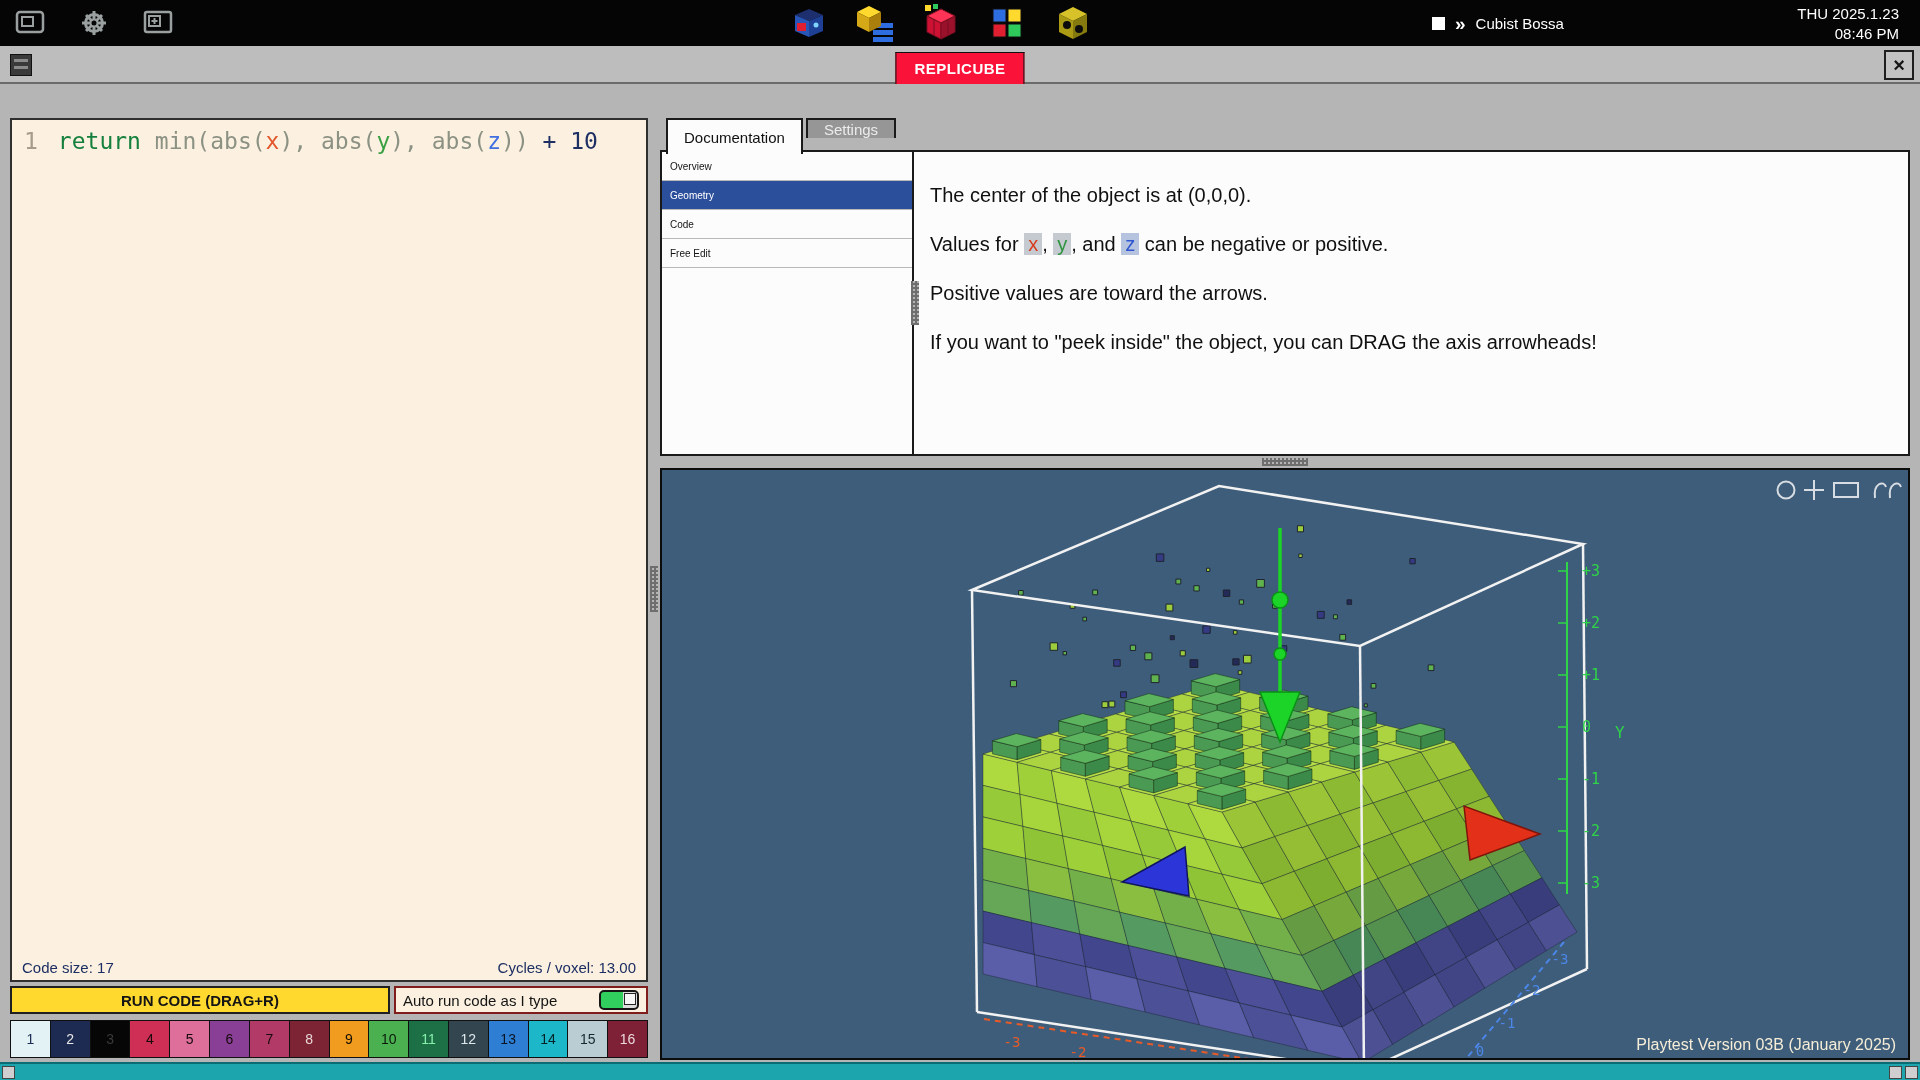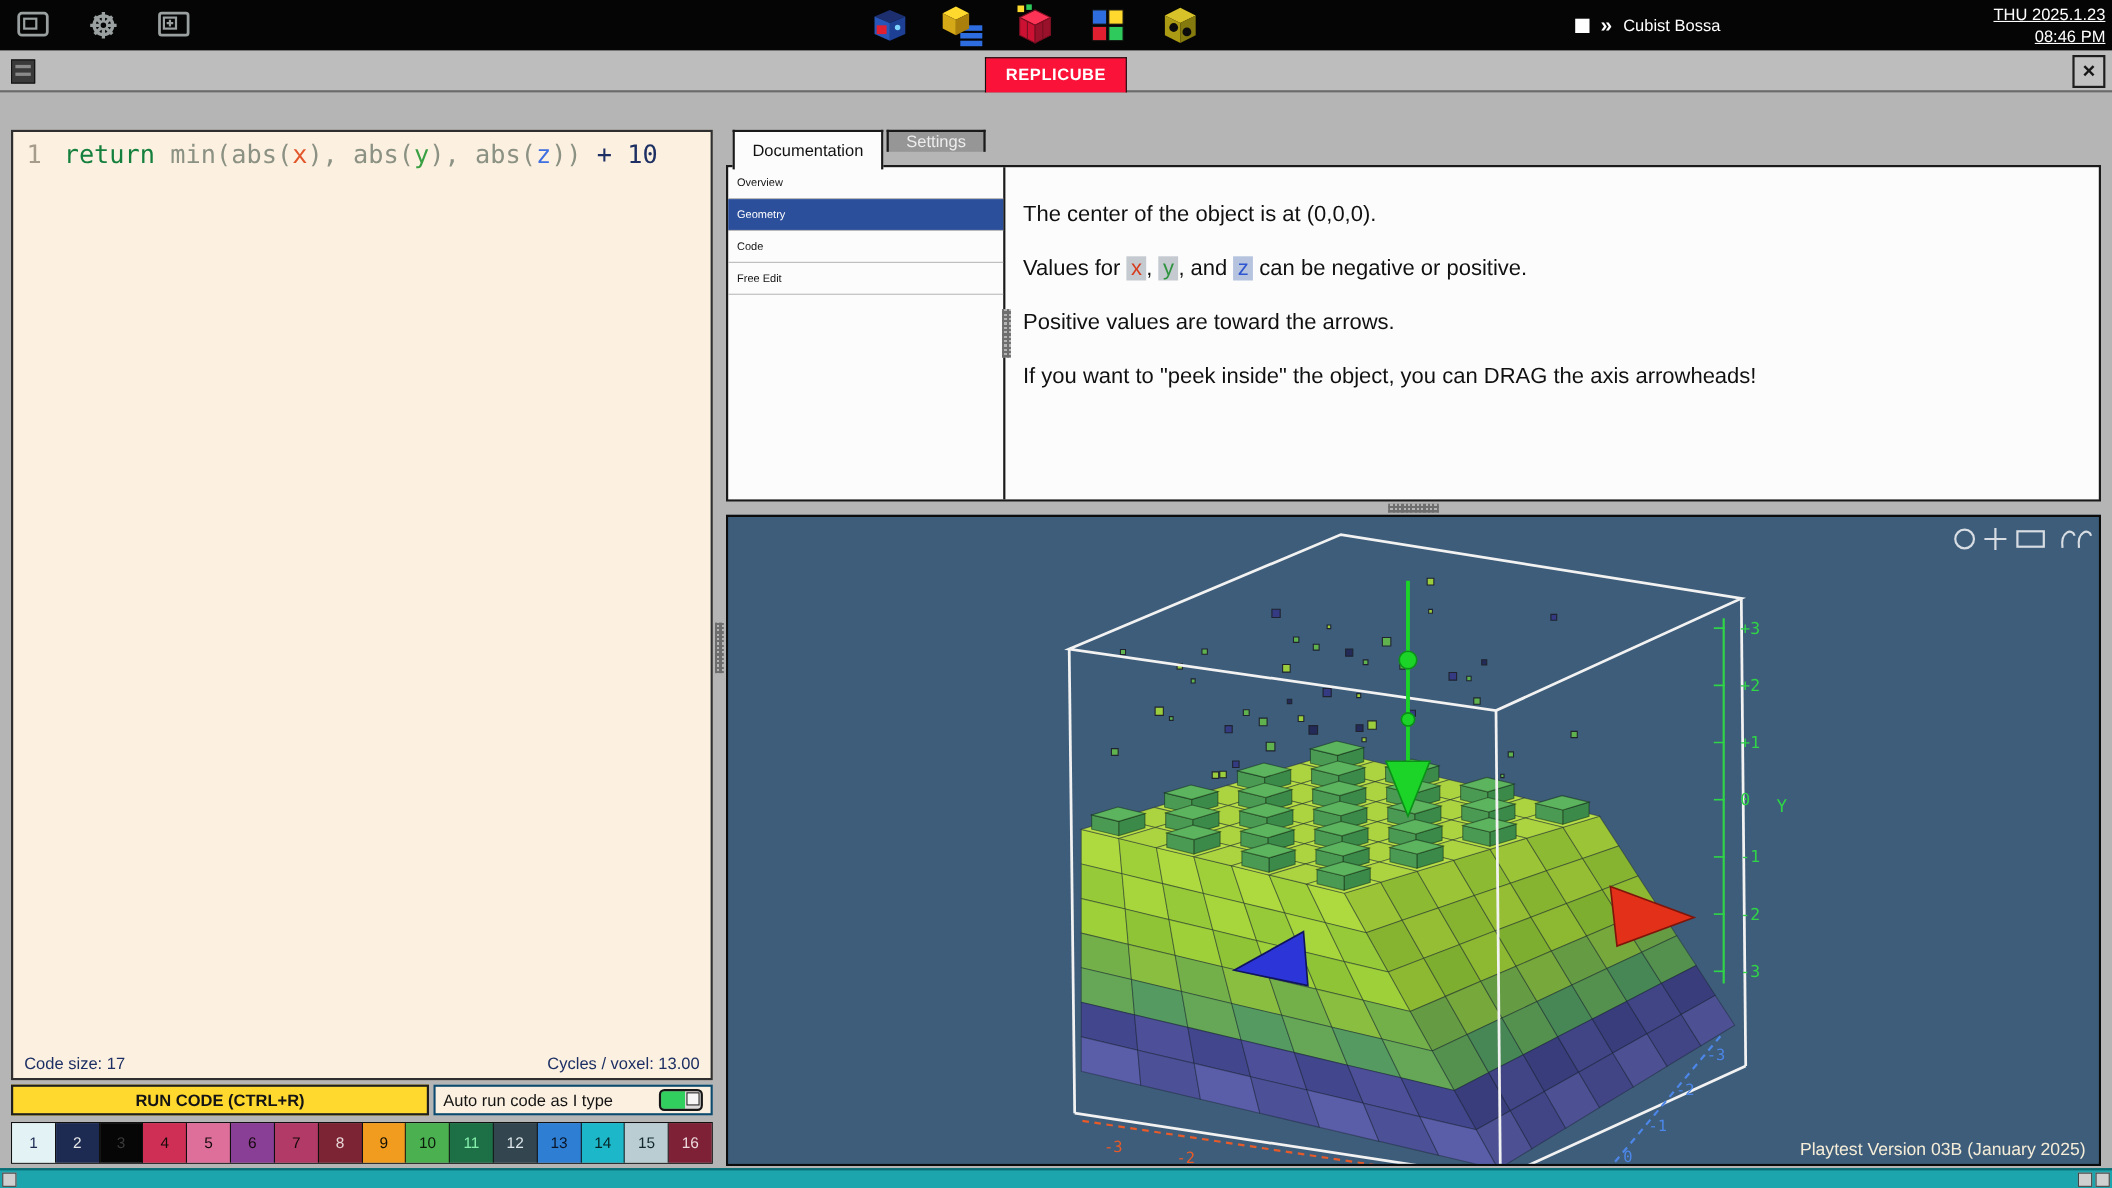--- a/index.html
+++ b/index.html
@@ -8,21 +8,21 @@
   
   #topbar{position:absolute;left:0;top:0;width:1920px;height:46px;background:#050505;}
   .tb-left{position:absolute;left:12px;top:5px;display:flex;gap:28px;}
   .tb-icon{width:36px;height:36px;display:flex;align-items:center;justify-content:center;}
   .tb-center{position:absolute;left:788px;top:2px;display:flex;gap:24px;align-items:center;}
   .app-icon{width:42px;height:42px;display:flex;align-items:center;justify-content:center;}
   .tb-music{position:absolute;left:1432px;top:0;height:46px;display:flex;align-items:center;gap:10px;color:#fff;}
   .stop-sq{width:13px;height:13px;background:#fff;display:inline-block;}
   .skip{font-size:19px;font-weight:bold;color:#fff;line-height:1;}
   .now-playing{font-size:15px;color:#fff;}
-  .tb-clock{position:absolute;right:6px;top:4px;text-align:right;color:#fff;font-size:15px;line-height:1.3;text-decoration:underline;}
+  .tb-clock{position:absolute;right:21px;top:4px;text-align:right;color:#fff;font-size:15px;line-height:1.3;}
   
   #window{position:absolute;left:0;top:46px;width:1920px;height:1016px;background:#b5b5b5;}
   #tabbar{position:absolute;left:0;top:0;width:100%;height:38px;background:#bdbdbd;border-bottom:2px solid #6b6b6b;}
   .win-menu-icon{position:absolute;left:10px;top:8px;width:22px;height:22px;background:#3a3a3a;border:1px solid #111;}
   .win-menu-icon i{display:block;height:3px;background:#8a8a8a;margin:4px 3px 0 3px;}
   .app-tab{position:absolute;left:50%;transform:translateX(-50%);top:6px;height:32px;padding:0 18px;
     background:#fb1239;border:1px solid #111;border-bottom:none;color:#fff;font-weight:bold;font-size:15px;
     display:flex;align-items:center;letter-spacing:.5px;}
   .close-btn{position:absolute;right:6px;top:4px;width:30px;height:30px;background:#c2c2c2;border:2px solid #1e1e1e;
     font-size:20px;font-weight:bold;color:#161616;display:flex;align-items:center;justify-content:center;cursor:default;}
@@ -32,21 +32,21 @@
   #left-panel{position:absolute;left:10px;top:72px;width:638px;height:942px;}
   #editor{position:absolute;left:0;top:0;right:0;height:864px;background:#fcf1e0;border:2px solid #2f2f2f;}
   .code-line{padding:8px 0 0 12px;font-family:"DejaVu Sans Mono",monospace;font-size:23px;white-space:pre;}
   .line-no{color:#a59c8c;margin-right:20px;}
   .tok-kw{color:#15803d}.tok-fn{color:#8b9183}.tok-x{color:#e2572b}.tok-y{color:#3aa043}.tok-z{color:#3f6fe0}.tok-num{color:#1d2f63}
   .status-row{position:absolute;left:10px;right:10px;bottom:4px;display:flex;justify-content:space-between;
     font-size:15px;color:#1c2e63;}
   #controls{position:absolute;left:0;top:868px;right:0;height:28px;display:flex;}
   .run-btn{width:380px;background:#ffd92e;border:2px solid #1f1f1f;font-weight:bold;font-size:15px;color:#141414;
     display:flex;align-items:center;justify-content:center;}
-  .autorun{flex:1;margin-left:4px;background:#fcf1e0;border:2px solid #0c4a6e;display:flex;align-items:center;
+  .autorun{flex:1;margin-left:4px;background:#fcf1e0;border:2px solid #7f1d1d;display:flex;align-items:center;
     justify-content:space-between;padding:0 7px;font-size:15px;color:#141414;}
   .toggle{width:40px;height:20px;border:2px solid #161616;border-radius:5px;position:relative;display:inline-block;
     background:linear-gradient(90deg,#31d05e 0 60%,#dcdcdc 60%);}
   .toggle .knob{position:absolute;right:1px;top:1px;width:12px;height:12px;background:#f6f6f6;border:1px solid #222;}
   #palette{position:absolute;left:0;top:902px;right:0;height:38px;display:flex;border:1px solid #101010;}
   .swatch{flex:1;border-right:1px solid #101010;display:flex;align-items:center;justify-content:center;font-size:14px;}
   .swatch:last-child{border-right:none;text-align:center;}
   
   .grip{background-image:repeating-linear-gradient(0deg,#6e6e6e 0 2px,transparent 2px 4px),
         repeating-linear-gradient(90deg,#6e6e6e 0 2px,transparent 2px 4px);}
@@ -184,21 +184,21 @@
 
   <div id="left-panel">
     <div id="editor">
       <div class="code-line"><span class="line-no">1</span><span><span class="tok-kw">return</span><span class="tok-fn"> min(abs(</span><span class="tok-x">x</span><span class="tok-fn">), abs(</span><span class="tok-y">y</span><span class="tok-fn">), abs(</span><span class="tok-z">z</span><span class="tok-fn">)) </span><span class="tok-num">+ 10</span></span></div>
       <div class="status-row">
         <span>Code size: 17</span>
         <span>Cycles / voxel: 13.00</span>
       </div>
     </div>
     <div id="controls">
-      <div class="run-btn">RUN CODE (CTRL+R)</div>
+      <div class="run-btn">RUN CODE (DRAG+R)</div>
       <div class="autorun">
         <span>Auto run code as I type</span>
         <span class="toggle">
             <span class="knob"></span>
           </span>
       </div>
     </div>
     <div id="palette">
         <div class="swatch" style="background: rgb(227, 242, 244); color: rgb(29, 43, 83);">1</div>
         <div class="swatch" style="background: rgb(29, 43, 83); color: rgb(232, 232, 232);">2</div>

